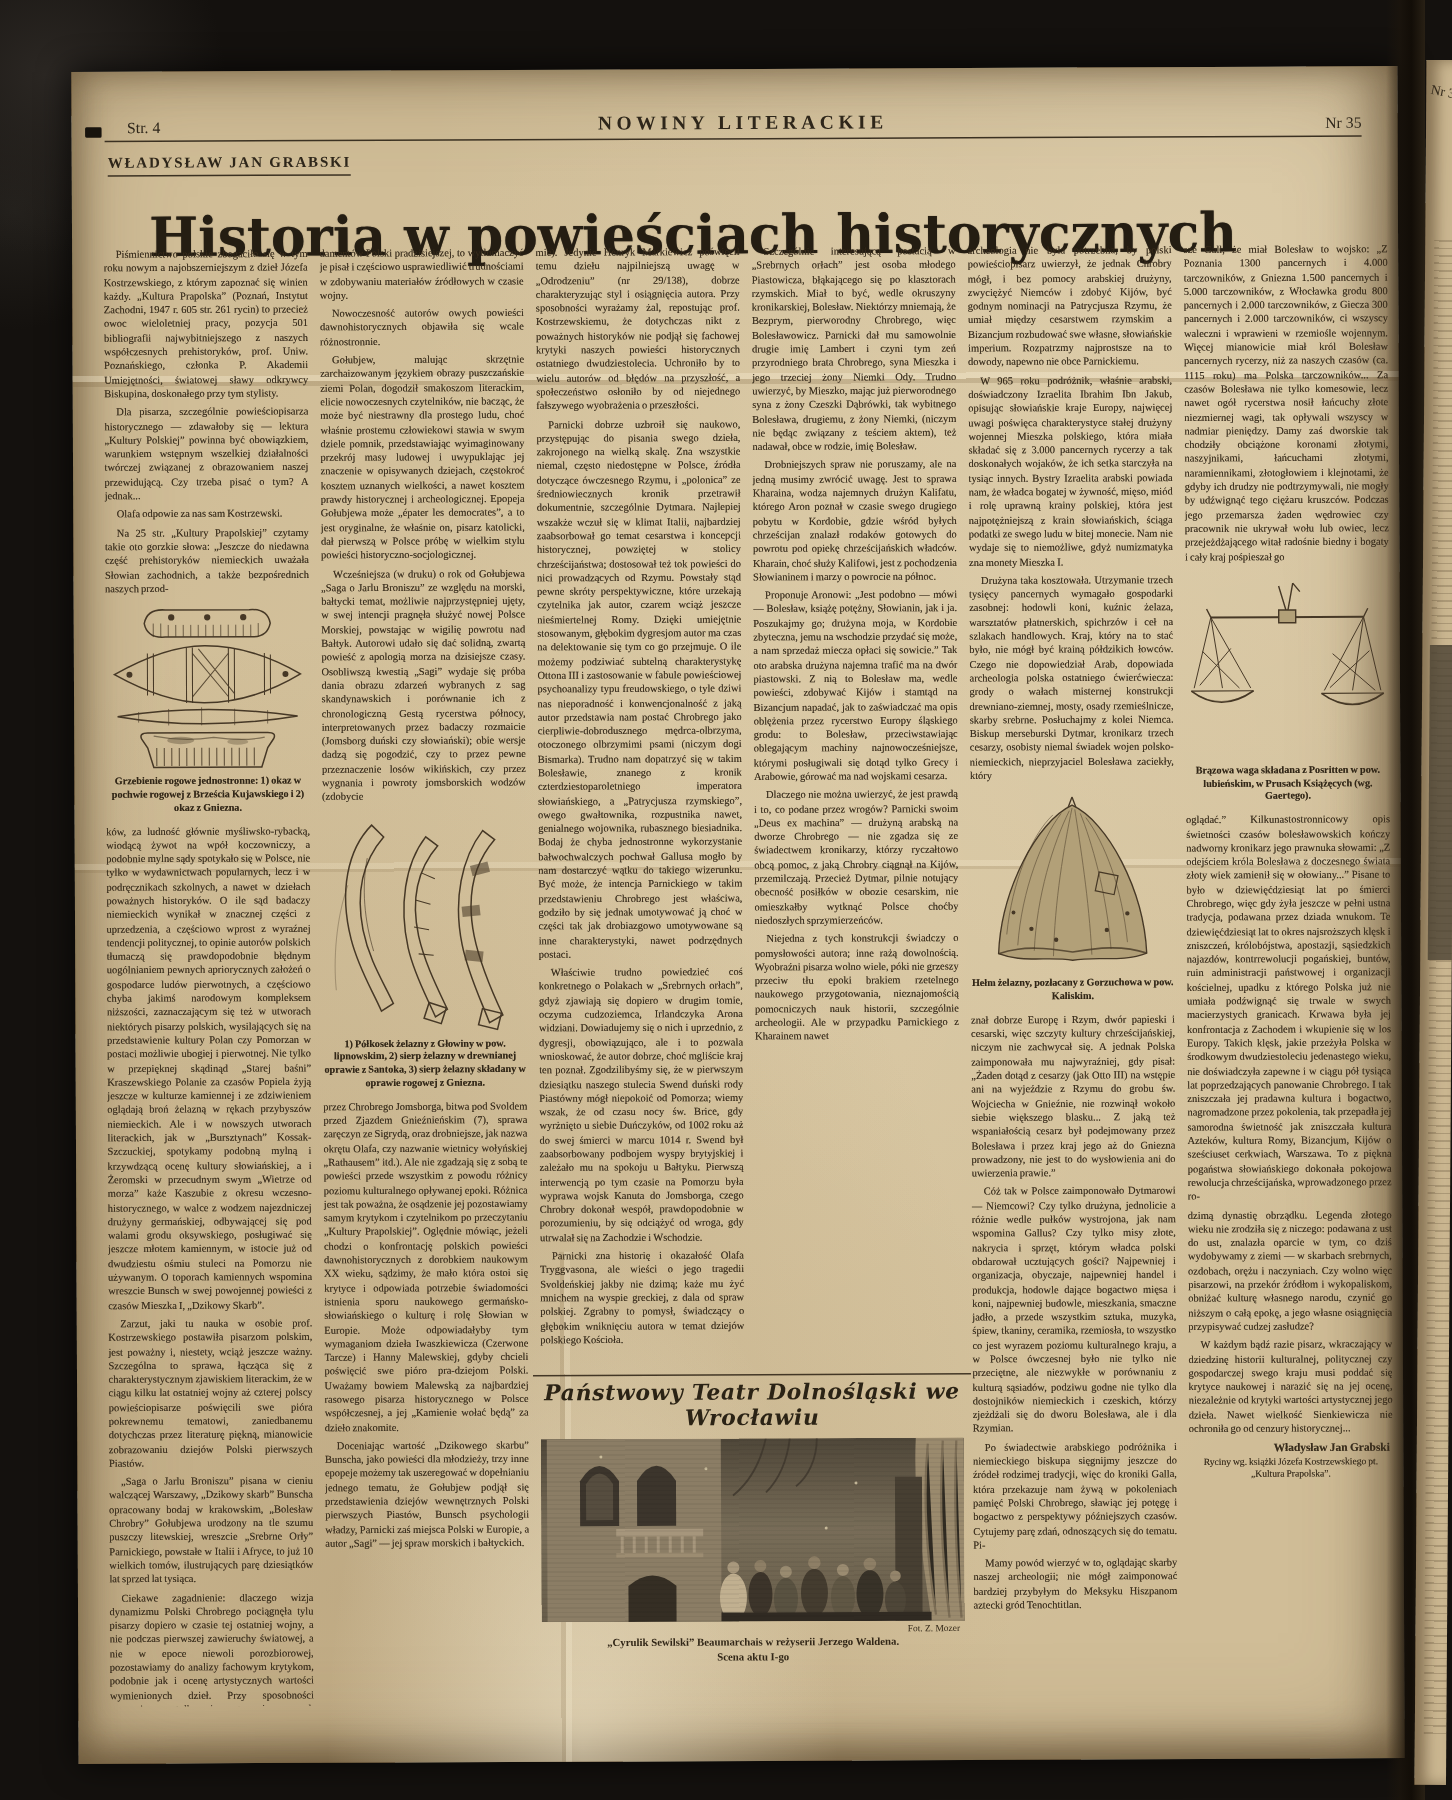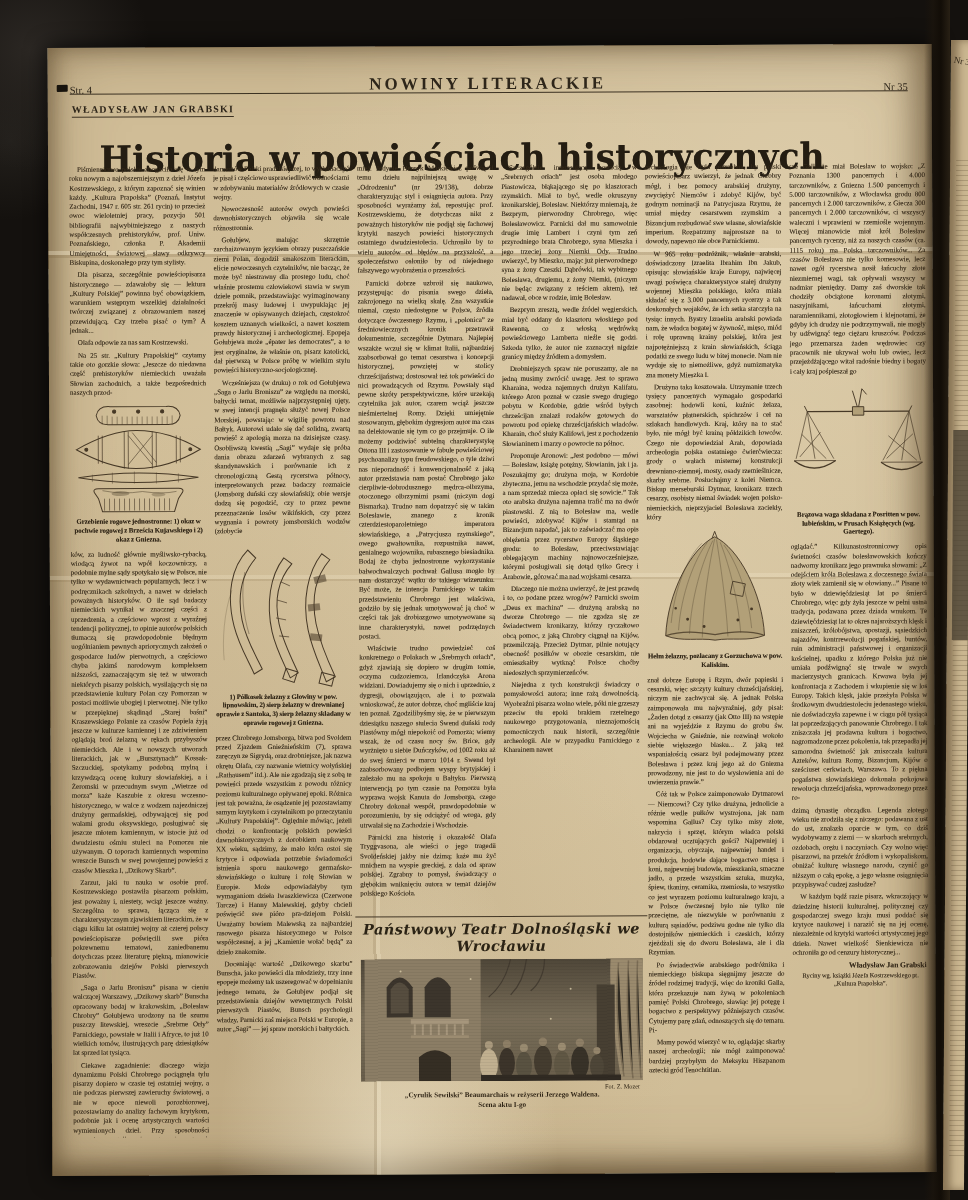--- a/index.html
+++ b/index.html
@@ -24,22 +24,22 @@
       linear-gradient(180deg, transparent 0 203px, rgba(255,246,222,.30) 203px 207px, rgba(110,86,50,.20) 207px 210px, transparent 210px),
       linear-gradient(180deg, transparent 0 528px, rgba(255,246,222,.20) 528px 532px, rgba(110,86,50,.14) 532px 534px, transparent 534px),
       linear-gradient(90deg, transparent 0 322px, rgba(110,86,50,.16) 322px 325px, rgba(255,246,222,.22) 325px 329px, transparent 329px),
       radial-gradient(ellipse at 38% 99%, rgba(248,240,216,.5), transparent 22%);
     background-repeat:no-repeat;
     background-size:100% 100%,100% 100%,100% 340px,100% 100%;
     background-position:0 0,0 0,0 100%,0 0;}
   .ink-mark{position:absolute;left:9px;top:37px;width:11px;height:7px;background:#17130d;border-radius:1px;}
   
   .hdr{position:absolute;top:28px;left:22px;right:24px;display:flex;justify-content:space-between;align-items:flex-end;color:#2e261a;}
-  .hdr .str{font-size:10.5px;}
-  .hdr .mast{font-size:17px;font-weight:bold;letter-spacing:3px;}
+  .hdr .str{font-size:10.5px;margin-left:15px;}
+  .hdr .mast{font-size:13px;font-weight:bold;letter-spacing:3px;}
   .hdr .nr{font-size:10.5px;}
   .hrule{position:absolute;top:46px;left:22px;right:24px;border-top:1.3px solid #3b3122;}
   .byline{position:absolute;top:56px;left:24px;font-size:10px;font-weight:bold;letter-spacing:1.2px;color:#2e261a;border-bottom:1px solid #3b3122;padding-bottom:2px;}
   .title{position:absolute;top:66px;left:14px;width:800px;text-align:center;
     font-family:"DejaVu Serif",serif;font-size:36px;font-weight:bold;color:#241d12;
     letter-spacing:0;transform:scaleX(.96);transform-origin:center;
     text-shadow:0 0 .6px rgba(36,29,18,.7);}
   
   .cols{position:absolute;left:21px;top:118px;display:flex;gap:8px;}
   .col{width:136px;height:972px;overflow:hidden;font-size:7px;line-height:9.3px;
@@ -165,21 +165,20 @@
 
       <div class="col short">
         <p class="flow">mie). Jedynie Henryk Markiewicz poświęcił temu dziełu najpilniejszą uwagę w „Odrodzeniu” (nr 29/138), dobrze charakteryzując styl i osiągnięcia autora. Przy sposobności wyrażamy żal, repostując prof. Kostrzewskiemu, że dotychczas nikt z poważnych historyków nie podjął się fachowej krytyki naszych powieści historycznych ostatniego dwudziestolecia. Uchroniło by to wielu autorów od błędów na przyszłość, a społeczeństwo osłoniło by od niejednego fałszywego wyobrażenia o przeszłości.</p>
         <p>Parnicki dobrze uzbroił się naukowo, przystępując do pisania swego dzieła, zakrojonego na wielką skalę. Zna wszystkie niemal, często niedostępne w Polsce, źródła dotyczące ówczesnego Rzymu, i „polonica” ze średniowiecznych kronik przetrawił dokumentnie, szczególnie Dytmara. Najlepiej wszakże wczuł się w klimat Italii, najbardziej zaabsorbował go temat cesarstwa i koncepcji historycznej, powziętej w stolicy chrześcijaństwa; dostosował też tok powieści do nici prowadzących od Rzymu. Powstały stąd pewne skróty perspektywiczne, które urzekają czytelnika jak autor, czarem wciąż jeszcze nieśmiertelnej Romy. Dzięki umiejętnie stosowanym, głębokim dygresjom autor ma czas na delektowanie się tym co go przejmuje. O ile możemy podziwiać subtelną charakterystykę Ottona III i zastosowanie w fabule powieściowej psychoanalizy typu freudowskiego, o tyle dziwi nas nieporadność i konwencjonalność z jaką autor przedstawia nam postać Chrobrego jako cierpliwie-dobrodusznego mędrca-olbrzyma, otoczonego olbrzymimi psami (niczym dogi Bismarka). Trudno nam dopatrzyć się w takim Bolesławie, znanego z kronik czterdziestoparoletniego imperatora słowiańskiego, a „Patrycjusza rzymskiego”, owego gwałtownika, rozpustnika nawet, genialnego wojownika, rubasznego biesiadnika. Bodaj że chyba jednostronne wykorzystanie bałwochwalczych pochwał Gallusa mogło by nam dostarczyć wątku do takiego wizerunku. Być może, że intencja Parnickiego w takim przedstawieniu Chrobrego jest właściwa, godziło by się jednak umotywować ją choć w części tak jak drobiazgowo umotywowane są inne charakterystyki, nawet podrzędnych postaci.</p>
         <p>Właściwie trudno powiedzieć coś konkretnego o Polakach w „Srebrnych orłach”, gdyż zjawiają się dopiero w drugim tomie, oczyma cudzoziemca, Irlandczyka Arona widziani. Dowiadujemy się o nich i uprzednio, z dygresji, obowiązująco, ale i to pozwala wnioskować, że autor dobrze, choć mgliście kraj ten poznał. Zgodzilibyśmy się, że w pierwszym dziesiątku naszego stulecia Swend duński rody Piastówny mógł niepokoić od Pomorza; wiemy wszak, że od czasu nocy św. Brice, gdy wyrżnięto u siebie Duńczyków, od 1002 roku aż do swej śmierci w marcu 1014 r. Swend był zaabsorbowany podbojem wyspy brytyjskiej i zależało mu na spokoju u Bałtyku. Pierwszą interwencją po tym czasie na Pomorzu była wyprawa wojsk Kanuta do Jomsborga, czego Chrobry dokonał wespół, prawdopodobnie w porozumieniu, by się odciążyć od wroga, gdy utrwalał się na Zachodzie i Wschodzie.</p>
         <p>Parnicki zna historię i okazałość Olafa Tryggvasona, ale wieści o jego tragedii Svoldeńskiej jakby nie dzimą; każe mu żyć mnichem na wyspie greckiej, z dala od spraw polskiej. Zgrabny to pomysł, świadczący o głębokim wniknięciu autora w temat dziejów polskiego Kościoła.</p>
       </div>
 
       <div class="col short">
         <p>Szczególnie interesującą postacią w „Srebrnych orłach” jest osoba młodego Piastowicza, błąkającego się po klasztorach rzymskich. Miał to być, wedle okruszyny kronikarskiej, Bolesław. Niektórzy mniemają, że Bezprym, pierworodny Chrobrego, więc Bolesławowicz. Parnicki dał mu samowolnie drugie imię Lambert i czyni tym zeń przyrodniego brata Chrobrego, syna Mieszka i jego trzeciej żony Niemki Ody. Trudno uwierzyć, by Mieszko, mając już pierworodnego syna z żony Czeszki Dąbrówki, tak wybitnego Bolesława, drugiemu, z żony Niemki, (niczym nie będąc związany z teściem aktem), też nadawał, obce w rodzie, imię Bolesław.</p>
-        <p>Bezprym zresztą, wedle źródeł węgierskich, miał być oddany do klasztoru włoskiego pod Rawenną, co z włoską wędrówką powieściowego Lamberta nieźle się godzi. Szkoda tylko, że autor nie zaznaczył nigdzie granicy między źródłem a domysłem.</p>
         <p>Drobniejszych spraw nie poruszamy, ale na jedną musimy zwrócić uwagę. Jest to sprawa Kharaina, wodza najemnych drużyn Kalifatu, którego Aron poznał w czasie swego drugiego pobytu w Kordobie, gdzie wśród byłych chrześcijan znalazł rodaków gotowych do powrotu pod opiekę chrześcijańskich władców. Kharain, choć służy Kalifowi, jest z pochodzenia Słowianinem i marzy o powrocie na północ.</p>
         <p>Proponuje Aronowi: „Jest podobno — mówi — Bolesław, książę potężny, Słowianin, jak i ja. Poszukajmy go; drużyna moja, w Kordobie zbyteczna, jemu na wschodzie przydać się może, a nam sprzedaż miecza opłaci się sowicie.” Tak oto arabska drużyna najemna trafić ma na dwór piastowski. Z nią to Bolesław ma, wedle powieści, zdobywać Kijów i stamtąd na Bizancjum napadać, jak to zaświadczać ma opis oblężenia przez rycerstwo Europy śląskiego grodu: to Bolesław, przeciwstawiając oblegającym machiny najnowocześniejsze, którymi posługiwali się dotąd tylko Grecy i Arabowie, górować ma nad wojskami cesarza.</p>
         <p>Dlaczego nie można uwierzyć, że jest prawdą i to, co podane przez wrogów? Parnicki swoim „Deus ex machina” — drużyną arabską na dworze Chrobrego — nie zgadza się ze świadectwem kronikarzy, którzy ryczałtowo obcą pomoc, z jaką Chrobry ciągnął na Kijów, przemilczają. Przecież Dytmar, pilnie notujący obecność posiłków w obozie cesarskim, nie omieszkałby wytknąć Polsce choćby niedoszłych sprzymierzeńców.</p>
         <p>Niejedna z tych konstrukcji świadczy o pomysłowości autora; inne rażą dowolnością. Wyobraźni pisarza wolno wiele, póki nie grzeszy przeciw tłu epoki brakiem rzetelnego naukowego przygotowania, nieznajomością pomocniczych nauk historii, szczególnie archeologii. Ale w przypadku Parnickiego z Kharainem nawet</p>
       </div>
 
       <div class="col">
         <p class="flow">archeologia nie była potrzebna, by polski powieściopisarz uwierzył, że jednak Chrobry mógł, i bez pomocy arabskiej drużyny, zwyciężyć Niemców i zdobyć Kijów, być godnym nominacji na Patrycjusza Rzymu, że umiał między cesarstwem rzymskim a Bizancjum rozbudować swe własne, słowiańskie imperium. Rozpatrzmy najprostsze na to dowody, napewno nie obce Parnickiemu.</p>
         <p>W 965 roku podróżnik, właśnie arabski, doświadczony Izraelita Ibrahim Ibn Jakub, opisując słowiańskie kraje Europy, najwięcej uwagi poświęca charakterystyce stałej drużyny wojennej Mieszka polskiego, która miała składać się z 3.000 pancernych rycerzy a tak doskonałych wojaków, że ich setka starczyła na tysiąc innych. Bystry Izraelita arabski powiada nam, że władca bogatej w żywność, mięso, miód i rolę uprawną krainy polskiej, która jest najpotężniejszą z krain słowiańskich, ściąga podatki ze swego ludu w bitej monecie. Nam nie wydaje się to niemożliwe, gdyż numizmatyka zna monety Mieszka I.</p>
         <p>Drużyna taka kosztowała. Utrzymanie trzech tysięcy pancernych wymagało gospodarki zasobnej: hodowli koni, kuźnic żelaza, warsztatów płatnerskich, spichrzów i ceł na szlakach handlowych. Kraj, który na to stać było, nie mógł być krainą półdzikich łowców. Czego nie dopowiedział Arab, dopowiada archeologia polska ostatniego ćwierćwiecza: grody o wałach misternej konstrukcji drewniano-ziemnej, mosty, osady rzemieślnicze, skarby srebrne. Posłuchajmy z kolei Niemca. Biskup merseburski Dytmar, kronikarz trzech cesarzy, osobisty niemal świadek wojen polsko-niemieckich, nieprzyjaciel Bolesława zaciekły, który</p>

